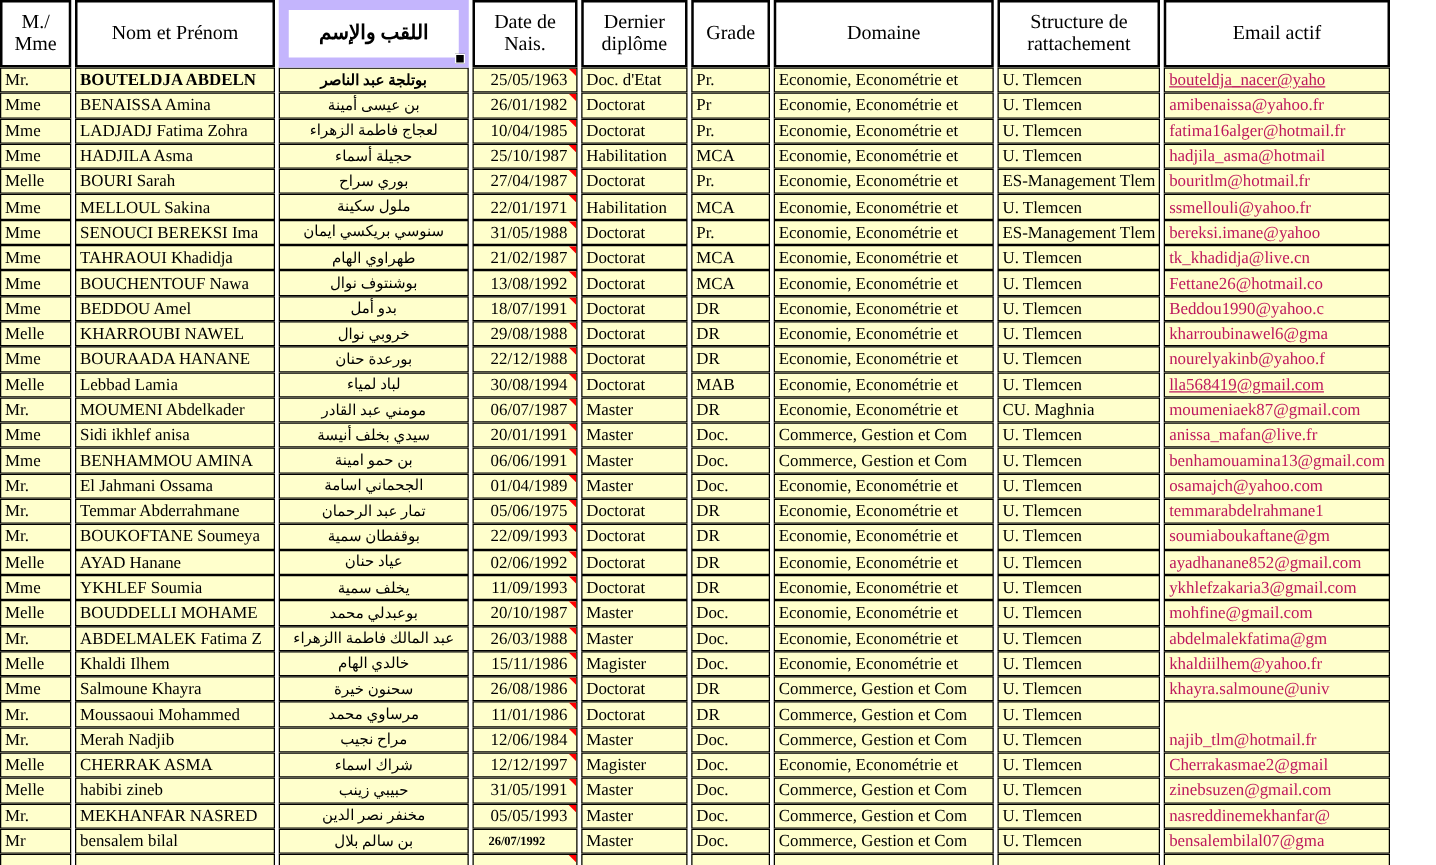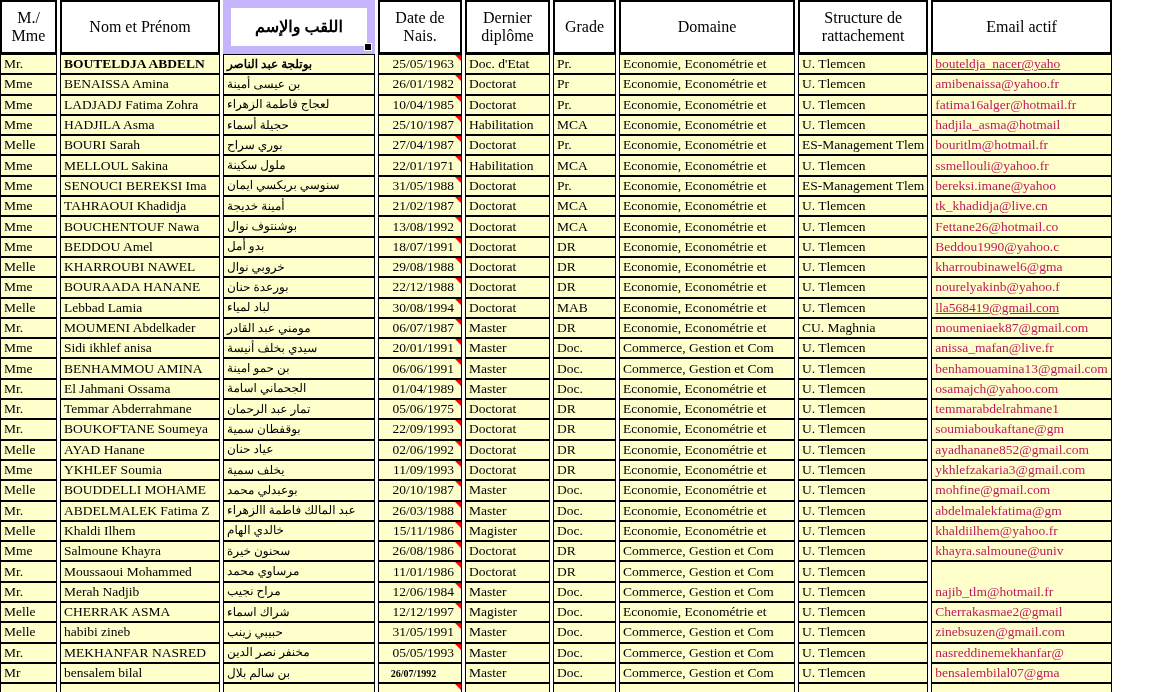--- a/index.html
+++ b/index.html
@@ -17,21 +17,21 @@
   th.hdr.sel .fill-handle {
     position:absolute; right:-5px; bottom:-5px; width:6px; height:6px;
     background:#000; border:1px solid #fff;
   }
   td.cell {
     background:#FFFFCC; border:1px solid #000; height:18.3px;
     font-size:13.5px; padding:0 3px; white-space:nowrap; overflow:hidden;
     vertical-align:middle; color:#000;
   }
   td.c-civ  { text-align:left; }
-  td.c-ar   { direction:rtl; text-align:left; font-size:12px; }
+  td.c-ar   { direction:rtl; text-align:center; font-size:12px; }
   td.c-date { text-align:right; position:relative; padding-right:7px;margin-top:18px; }
   td.c-date .marker {
     position:absolute; top:0; right:0; width:0; height:0;
     border-top:6px solid #ff0000; border-left:6px solid transparent;
   }
   td.c-email { color:#be185d; overflow:visible; }
   td.c-email.clip { overflow:hidden; }
   td.span-bottom { vertical-align:bottom; padding-bottom:1px; }
   .b { font-weight:bold; }
   .u { text-decoration:underline; }
@@ -140,21 +140,21 @@
           <td class="cell c-date">31/05/1988<span class="marker"></span></td>
           <td class="cell c-dip">Doctorat</td>
           <td class="cell c-grade">Pr.</td>
           <td class="cell c-dom">Economie, Econométrie et</td>
           <td class="cell c-str">ES-Management Tlem</td>
           <td class="cell c-email clip">bereksi.imane@yahoo</td>
         </tr>
         <tr>
           <td class="cell c-civ">Mme</td>
           <td class="cell c-nom">TAHRAOUI Khadidja</td>
-          <td class="cell c-ar">أمينة خديجة</td>
+          <td class="cell c-ar">طهراوي الهام</td>
           <td class="cell c-date">21/02/1987<span class="marker"></span></td>
           <td class="cell c-dip">Doctorat</td>
           <td class="cell c-grade">MCA</td>
           <td class="cell c-dom">Economie, Econométrie et</td>
           <td class="cell c-str">U. Tlemcen</td>
           <td class="cell c-email">tk_khadidja@live.cn</td>
         </tr>
         <tr>
           <td class="cell c-civ">Mme</td>
           <td class="cell c-nom">BOUCHENTOUF Nawa</td>

